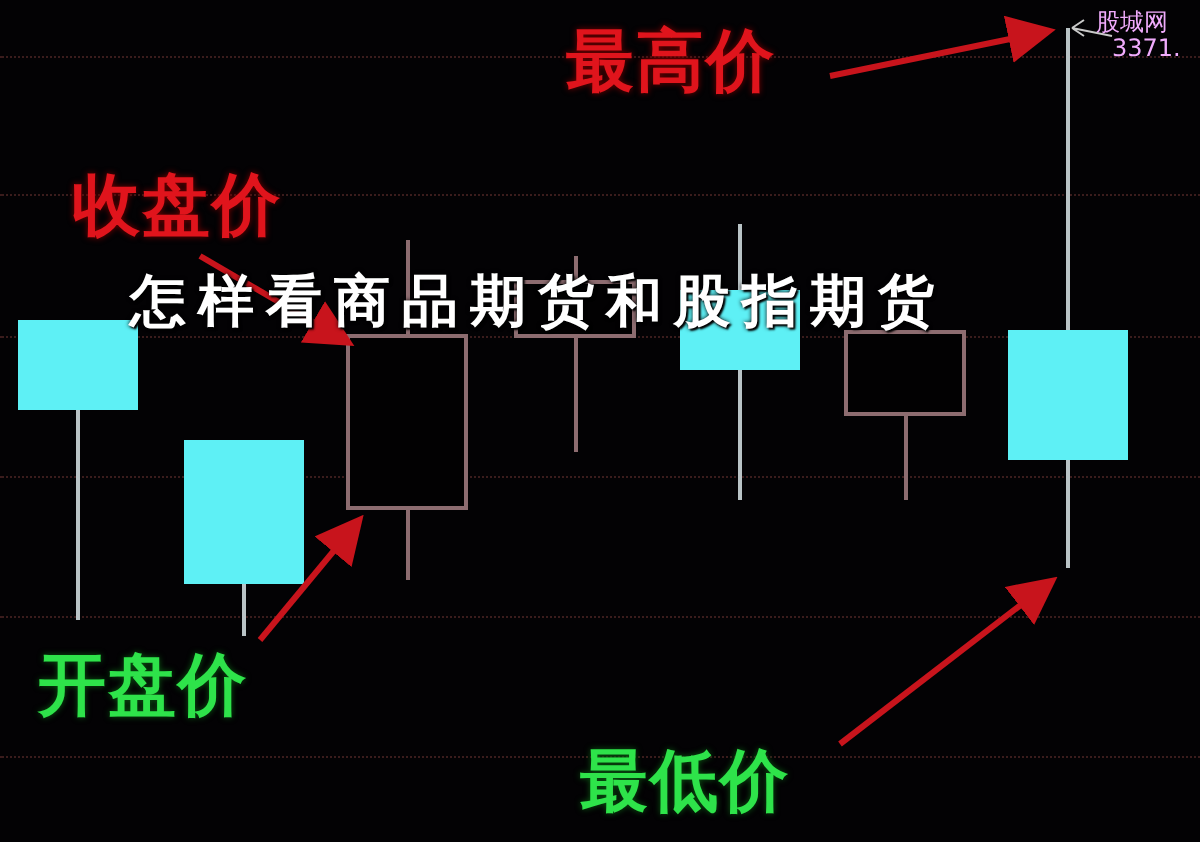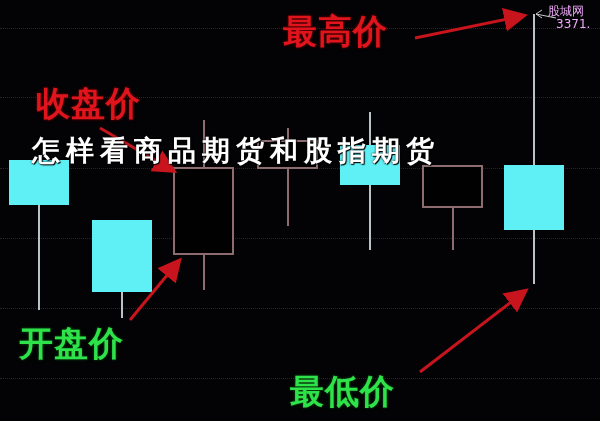--- a/index.html
+++ b/index.html
@@ -20,21 +20,21 @@
     .body-box.bear { border: 2px solid #8d6c70; background: #020102; }
     .label {
       position: absolute; font-weight: bold; letter-spacing: 1px;
       font-family: "DejaVu Sans", sans-serif; white-space: nowrap;
     }
     .label.red { color: #e0141c; text-shadow: 0 0 3px #7a0000; }
     .label.green { color: #2ee34a; text-shadow: 0 0 3px #0a5a12; }
     .title-line {
       position: absolute; color: #ffffff; white-space: nowrap;
       font-family: "DejaVu Sans", sans-serif; font-weight: bold;
-      letter-spacing: 6px; text-shadow: 0 0 2px #000, 1px 1px 1px #000;
+      letter-spacing: 6px; text-shadow: 0 0 2px #000, 1px 1px 1px #000; margin-left: 33px;
     }
     .watermark {
       position: absolute; color: #f0abfc; font-size: 12px; line-height: 12px;
       font-family: "DejaVu Sans", sans-serif; white-space: nowrap;
     }
     svg.arrows { position: absolute; left: 0; top: 0; }
   </style>
 </head>
 <body>
 

